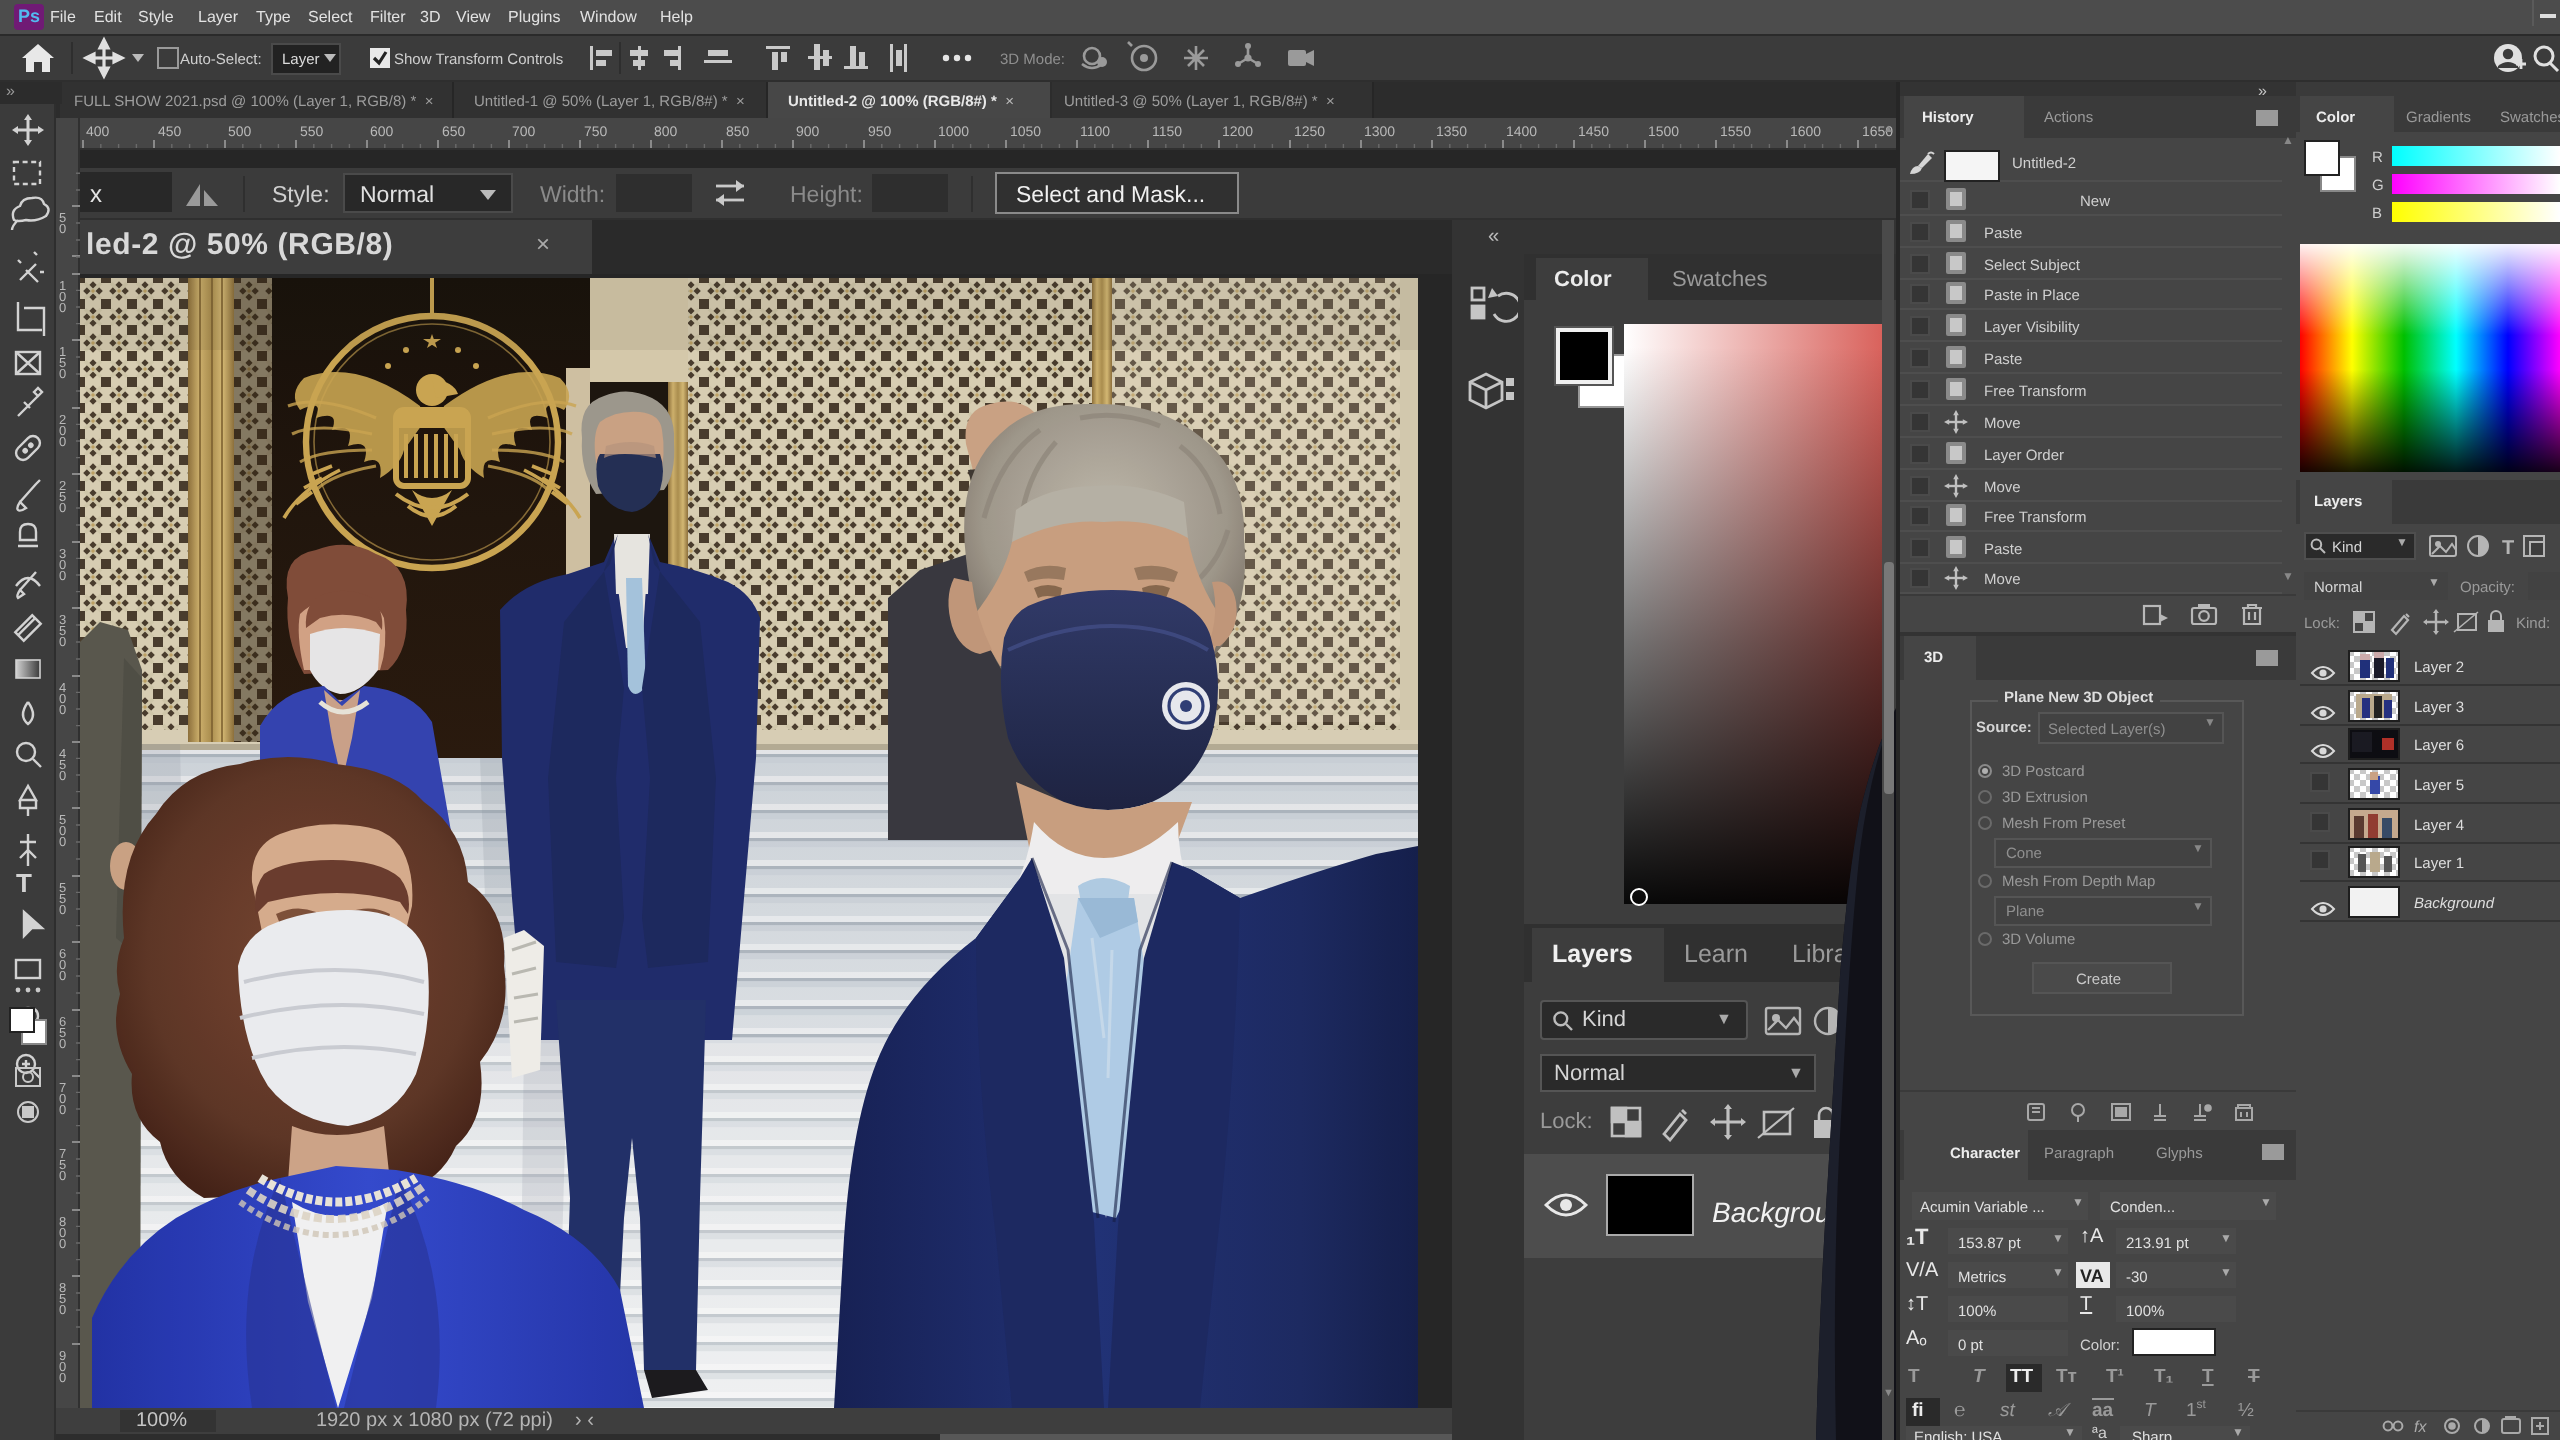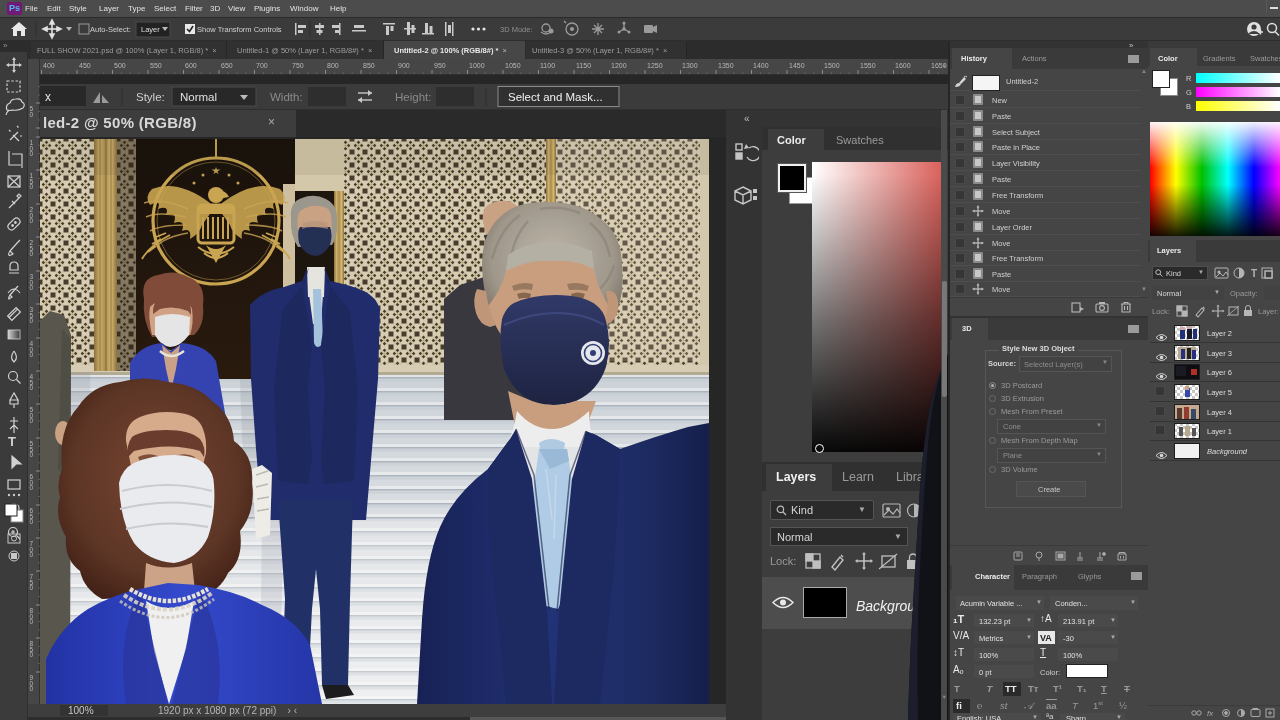--- a/index.html
+++ b/index.html
@@ -589,21 +589,21 @@
     <path d="M5 8 L10 2 L12 4 L7 9 Z" fill="#d5d5d5"></path>
     <path d="M1 12 Q2 8 5 8 L7 9 Q6 12 1 12 Z" fill="#d5d5d5"></path>
     <path d="M10 2 q1.5 -1.5 3 0" stroke="#d5d5d5" fill="none"></path>
   </svg>
 <div class="ab" style="left:972px;top:75px;width:26px;height:14px;background:#f5f5f5;border:1px solid #222;"></div>
 <div class="ab tx" style="left:1006px;top:77px;font-size:7.5px;color:#d0d0d0;">Untitled-2</div>
 <div class="ab" style="left:950px;top:92px;width:191px;height:16px;border-bottom:1px solid #4e4e4e;box-sizing:border-box;"></div>
 <div class="ab" style="left:955px;top:95px;width:8px;height:8px;background:#353535;border:1px solid #4a4a4a;"></div>
 <div class="ab" style="left:973px;top:94px;width:10px;height:11px;background:#8a8a8a;border-radius:1px;"></div>
 <div class="ab" style="left:975px;top:96px;width:6px;height:7px;background:#c8c8c8;"></div>
-<div class="ab tx" style="left:992px;top:96px;font-size:7.5px;color:#d0d0d0;">New</div>
+<div class="ab tx" style="left:1040px;top:96px;font-size:7.5px;color:#d0d0d0;">New</div>
 <div class="ab" style="left:950px;top:108px;width:191px;height:16px;border-bottom:1px solid #4e4e4e;box-sizing:border-box;"></div>
 <div class="ab" style="left:955px;top:111px;width:8px;height:8px;background:#353535;border:1px solid #4a4a4a;"></div>
 <div class="ab" style="left:973px;top:110px;width:10px;height:11px;background:#8a8a8a;border-radius:1px;"></div>
 <div class="ab" style="left:975px;top:112px;width:6px;height:7px;background:#c8c8c8;"></div>
 <div class="ab tx" style="left:992px;top:112px;font-size:7.5px;color:#d0d0d0;">Paste</div>
 <div class="ab" style="left:950px;top:124px;width:191px;height:16px;border-bottom:1px solid #4e4e4e;box-sizing:border-box;"></div>
 <div class="ab" style="left:955px;top:127px;width:8px;height:8px;background:#353535;border:1px solid #4a4a4a;"></div>
 <div class="ab" style="left:973px;top:126px;width:10px;height:11px;background:#8a8a8a;border-radius:1px;"></div>
 <div class="ab" style="left:975px;top:128px;width:6px;height:7px;background:#c8c8c8;"></div>
 <div class="ab tx" style="left:992px;top:128px;font-size:7.5px;color:#d0d0d0;">Select Subject</div>
@@ -685,21 +685,21 @@
 </svg>
 <div class="ab tx" style="left:1141px;top:68px;font-size:6px;color:#888;">▲</div>
 <div class="ab tx" style="left:1141px;top:286px;font-size:6px;color:#888;">▼</div>
 
 <div class="ab" style="left:950px;top:318px;width:198px;height:22px;background:#3a3a3a;"></div>
 <div class="ab" style="left:952px;top:318px;width:36px;height:22px;background:#454545;"></div>
 <div class="ab tx" style="left:962px;top:324px;font-size:7.5px;font-weight:bold;color:#ececec;">3D</div>
 <div class="ab" style="left:1128px;top:325px;width:11px;height:8px;background:#9a9a9a;"></div>
 <div class="ab" style="left:950px;top:340px;width:198px;height:225px;background:#454545;"></div>
 <div class="ab" style="left:985px;top:350px;width:137px;height:158px;border:1px solid #585858;box-sizing:border-box;"></div>
-<div class="ab tx" style="left:999px;top:344px;font-size:7.5px;font-weight:bold;color:#dedede;background:#454545;padding:0 3px;">Style New 3D Object</div>
+<div class="ab tx" style="left:999px;top:344px;font-size:7.5px;font-weight:bold;color:#dedede;background:#454545;padding:0 3px;">Plane New 3D Object</div>
 <div class="ab tx" style="left:988px;top:359px;font-size:7.5px;font-weight:bold;color:#d5d5d5;">Source:</div>
 <div class="ab" style="left:1019px;top:356px;width:93px;height:16px;background:#424242;border:1px solid #555;box-sizing:border-box;"></div>
 <div class="ab tx" style="left:1024px;top:360px;font-size:7.5px;color:#8f8f8f;">Selected Layer(s)</div>
 <div class="ab tx" style="left:1102px;top:359px;font-size:6px;color:#888;">▼</div>
 <div class="ab" style="left:989px;top:382px;width:7px;height:7px;border:1px solid #8a8a8a;border-radius:50%;box-sizing:border-box;"></div>
 <div class="ab" style="left:991px;top:384px;width:3px;height:3px;background:#b0b0b0;border-radius:50%;"></div>
 <div class="ab tx" style="left:1001px;top:381px;font-size:7.5px;color:#9a9a9a;">3D Postcard</div>
 <div class="ab" style="left:989px;top:395px;width:7px;height:7px;border:1px solid #6a6a6a;border-radius:50%;box-sizing:border-box;"></div>
 <div class="ab tx" style="left:1001px;top:394px;font-size:7.5px;color:#9a9a9a;">3D Extrusion</div>
 <div class="ab" style="left:989px;top:408px;width:7px;height:7px;border:1px solid #6a6a6a;border-radius:50%;box-sizing:border-box;"></div>
@@ -741,21 +741,21 @@
 <div class="ab" style="left:1131px;top:572px;width:11px;height:8px;background:#9a9a9a;"></div>
 <div class="ab" style="left:950px;top:590px;width:198px;height:130px;background:#454545;"></div>
 <div class="ab" style="left:956px;top:596px;width:88px;height:14px;background:#4a4a4a;"></div>
 <div class="ab tx" style="left:960px;top:599px;font-size:7.5px;color:#e0e0e0;">Acumin Variable ...</div>
 <div class="ab tx" style="left:1036px;top:599px;font-size:6px;color:#aaa;">▼</div>
 <div class="ab" style="left:1050px;top:596px;width:88px;height:14px;background:#4a4a4a;"></div>
 <div class="ab tx" style="left:1055px;top:599px;font-size:7.5px;color:#e0e0e0;">Conden...</div>
 <div class="ab tx" style="left:1130px;top:599px;font-size:6px;color:#aaa;">▼</div>
 <div class="ab tx" style="left:953px;top:613px;font-size:11px;color:#e8e8e8;font-weight:bold;">₁T</div>
 <div class="ab" style="left:974px;top:614px;width:60px;height:13px;background:#4a4a4a;"></div>
-<div class="ab tx" style="left:979px;top:617px;font-size:7.5px;color:#e0e0e0;">132.23 pt</div>
+<div class="ab tx" style="left:979px;top:617px;font-size:7.5px;color:#e0e0e0;">153.87 pt</div>
 <div class="ab tx" style="left:1026px;top:617px;font-size:6px;color:#aaa;">▼</div>
 <div class="ab tx" style="left:1040px;top:613px;font-size:10px;color:#e8e8e8;">↑A</div>
 <div class="ab" style="left:1058px;top:614px;width:60px;height:13px;background:#4a4a4a;"></div>
 <div class="ab tx" style="left:1063px;top:617px;font-size:7.5px;color:#e0e0e0;">213.91 pt</div>
 <div class="ab tx" style="left:1110px;top:617px;font-size:6px;color:#aaa;">▼</div>
 <div class="ab tx" style="left:953px;top:630px;font-size:10px;color:#e8e8e8;">V/A</div>
 <div class="ab" style="left:974px;top:631px;width:60px;height:13px;background:#4a4a4a;"></div>
 <div class="ab tx" style="left:979px;top:634px;font-size:7.5px;color:#e0e0e0;">Metrics</div>
 <div class="ab tx" style="left:1026px;top:634px;font-size:6px;color:#aaa;">▼</div>
 <div class="ab" style="left:1038px;top:631px;width:17px;height:13px;background:#e8e8e8;"></div>
@@ -857,21 +857,21 @@
         <path d="M0 -6.5 l-1.5 2 h3 Z M0 6.5 l-1.5 -2 h3 Z M-6.5 0 l2 -1.5 v3 Z M6.5 0 l-2 -1.5 v3 Z" fill="#b5b5b5" stroke="none"></path>
       </g>
   <rect x="53" y="3" width="9" height="8"></rect>
       <path d="M51 12 l12 -10" stroke-width="0.8"></path>
   <g transform="translate(72,7)">
         <rect x="-4" y="-1" width="8" height="6" fill="#b5b5b5" stroke="none"></rect>
         <path d="M-2.5 -1 v-2 a2.5 2.5 0 0 1 5 0 v2"></path>
       </g>
  </g>
 </svg>
-<div class="ab tx" style="left:1258px;top:307px;font-size:7.5px;color:#9a9a9a;">Layer:</div>
+<div class="ab tx" style="left:1258px;top:307px;font-size:7.5px;color:#9a9a9a;">Kind:</div>
 <div class="ab" style="left:1150px;top:323px;width:130px;height:20px;border-bottom:1px solid #343434;box-sizing:border-box;"></div>
 <div class="ab" style="left:1155px;top:328px;"><svg width="13" height="9" viewBox="0 0 13 9">
       <path d="M1 4.5 Q6.5 -1.5 12 4.5 Q6.5 10.5 1 4.5 Z" fill="none" stroke="#d8d8d8" stroke-width="1"></path>
       <circle cx="6.5" cy="4.5" r="1.8" fill="#d8d8d8"></circle>
     </svg></div>
 <svg class="ab" style="left:1174px;top:325px;" width="26" height="16" viewBox="0 0 26 16">
     <defs>
       <pattern id="chk" width="6" height="6" patternUnits="userSpaceOnUse">
         <rect width="6" height="6" fill="#fff"></rect>
         <rect width="3" height="3" fill="#c8c8c8"></rect>

